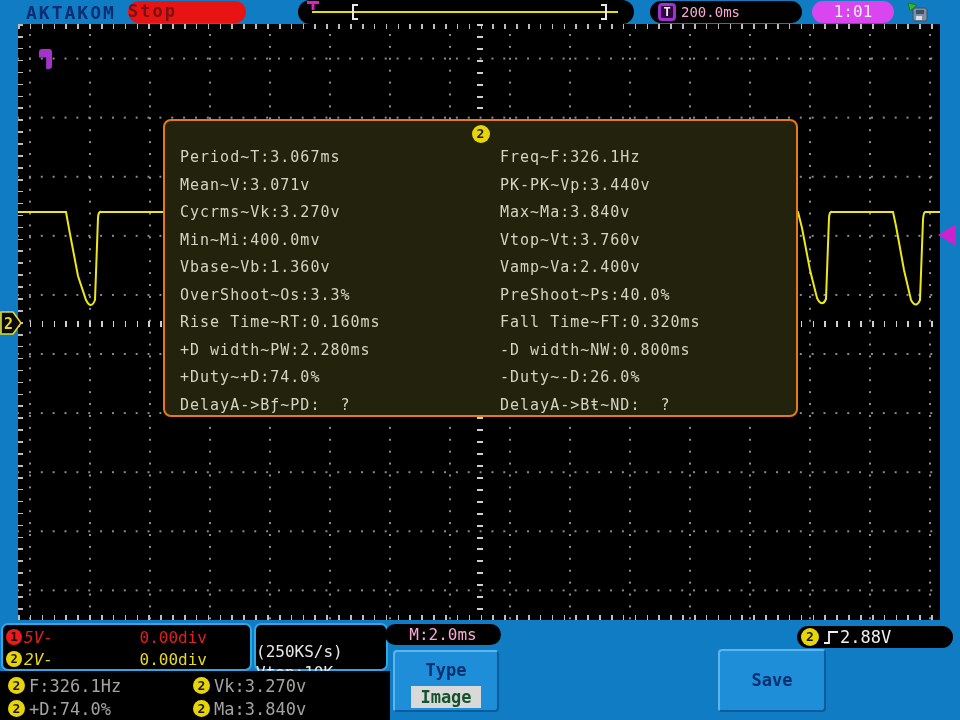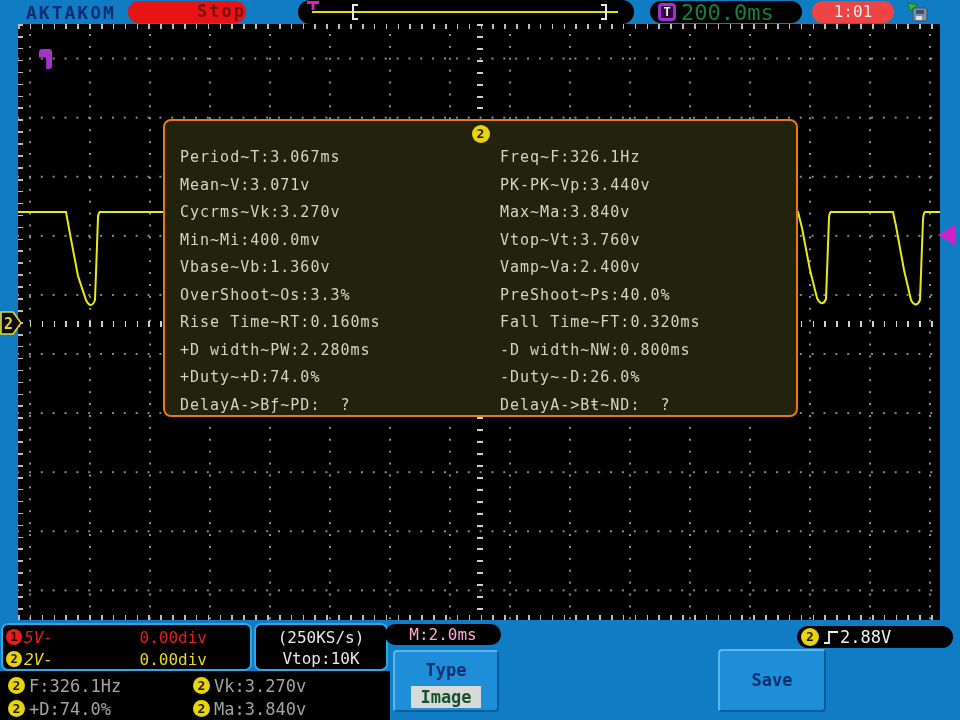--- a/index.html
+++ b/index.html
@@ -8,35 +8,35 @@
     position: relative;
     background: #107cc4;
     font-family: "DejaVu Sans Mono", monospace;
     overflow: hidden;
   }
   .abs { position: absolute; }
 
   
   #brand { left:26px; top:2px; font-size:18px; font-weight:bold; letter-spacing:2px; color:#0b2d72; }
   #stop-pill { left:128px; top:1px; width:118px; height:22px; background:#e81414; border-radius:12px;
-               color:#7a1212; font-size:17px; font-weight:bold; text-align:right; line-height:21px; letter-spacing:2px; }
+               color:#7a1212; font-size:17px; font-weight:bold; text-align:left; line-height:21px; letter-spacing:2px; }
   #trigpos-bar { left:298px; top:0; width:336px; height:24px; background:#000; border-radius:12px; }
   #trigpos-line { left:14px; top:11px; width:306px; height:2px; background:#e8e000; }
   #trigpos-marker { left:9px; top:1px; width:12px; height:9px; background:#e020c0;
                     clip-path: polygon(0 0,100% 0,100% 33%,62% 33%,62% 100%,38% 100%,38% 33%,0 33%); }
   .lbracket { left:54px; top:4px; width:6px; height:16px; border-left:2px solid #e8e8e8;
               border-top:2px solid #e8e8e8; border-bottom:2px solid #e8e8e8; }
   .rbracket { left:303px; top:4px; width:6px; height:16px; border-right:2px solid #e8e8e8;
               border-top:2px solid #e8e8e8; border-bottom:2px solid #e8e8e8; }
   #trigtime-pill { left:650px; top:1px; width:152px; height:22px; background:#000; border-radius:11px;
                    display:flex; align-items:center; }
   #trigtime-icon { margin-left:8px; width:18px; height:18px; background:#2e0838; border:3px solid #a030d0;
                    border-radius:4px; color:#f0f0f0; font-size:12px; font-weight:bold; text-align:center; line-height:12px; }
-  #trigtime-text { margin-left:5px; color:#15803d; font-size:22px; }
-  #clock-pill { left:812px; top:1px; width:82px; height:22px; background:#ef4444; border-radius:11px;
+  #trigtime-text { margin-left:5px; color:#f9a8d4; font-size:14px; }
+  #clock-pill { left:812px; top:1px; width:82px; height:22px; background:#d946ef; border-radius:11px;
                 color:#f0f0f0; font-size:16px; text-align:center; line-height:22px; }
   #disk-icon { left:906px; top:2px; width:24px; height:21px; }
 
   
   #screen { left:18px; top:24px; width:922px; height:596px; background:#000;
     background-image:
       radial-gradient(circle, #8d8d8d 1px, transparent 1.5px),
       radial-gradient(circle, #8d8d8d 1px, transparent 1.5px);
     background-size: 11.86px 59.1px, 60px 11.92px;
     background-position: 6px 5px, 42px 5px;
@@ -75,21 +75,21 @@
   
   #ch-box { left:1px; top:623px; width:251px; height:48px; background:#000;
             border:2px solid #2fa8e8; border-radius:7px; }
   .ch-row { left:2px; width:240px; height:20px; display:flex; align-items:center; }
   .ch-row .badge { width:16px; height:16px; line-height:16px; font-size:12px; margin-left:1px; }
   .ch-scale { margin-left:2px; font-size:16px;font-style:italic; }
   .ch-pos { position:absolute; right:38px; font-size:16px; }
   .red-t { color:#e02020; } .yel-t { color:#e8d820; }
   #acq-box { left:254px; top:623px; width:134px; height:48px; background:#000;
              border:2px solid #2fa8e8; border-radius:7px; color:#e8e8e8; font-size:16px;
-             text-align:center; line-height:21px; padding-top:2px; }
+             text-align:left; line-height:21px; padding-top:16px; }
   #tb-pill { left:385px; top:624px; width:116px; height:21px; background:#000; border-radius:11px;
              color:#f9a8d4; font-size:16px; text-align:center; line-height:21px; }
   #trig-pill { left:797px; top:626px; width:156px; height:22px; background:#000; border-radius:11px;
                display:flex; align-items:center; color:#f0f0f0; font-size:17px; }
   #trig-pill .badge { margin-left:4px; }
   #trig-pill svg { margin-left:4px; }
   #meas-black { left:0; top:671px; width:390px; height:49px; background:#000; }
   .meas-row { height:23px; display:flex; align-items:center; }
   .meas-cell { display:flex; align-items:center; width:185px; }
   .meas-cell .badge { margin-left:8px; margin-right:4px; width:17px; height:17px; line-height:17px; }

